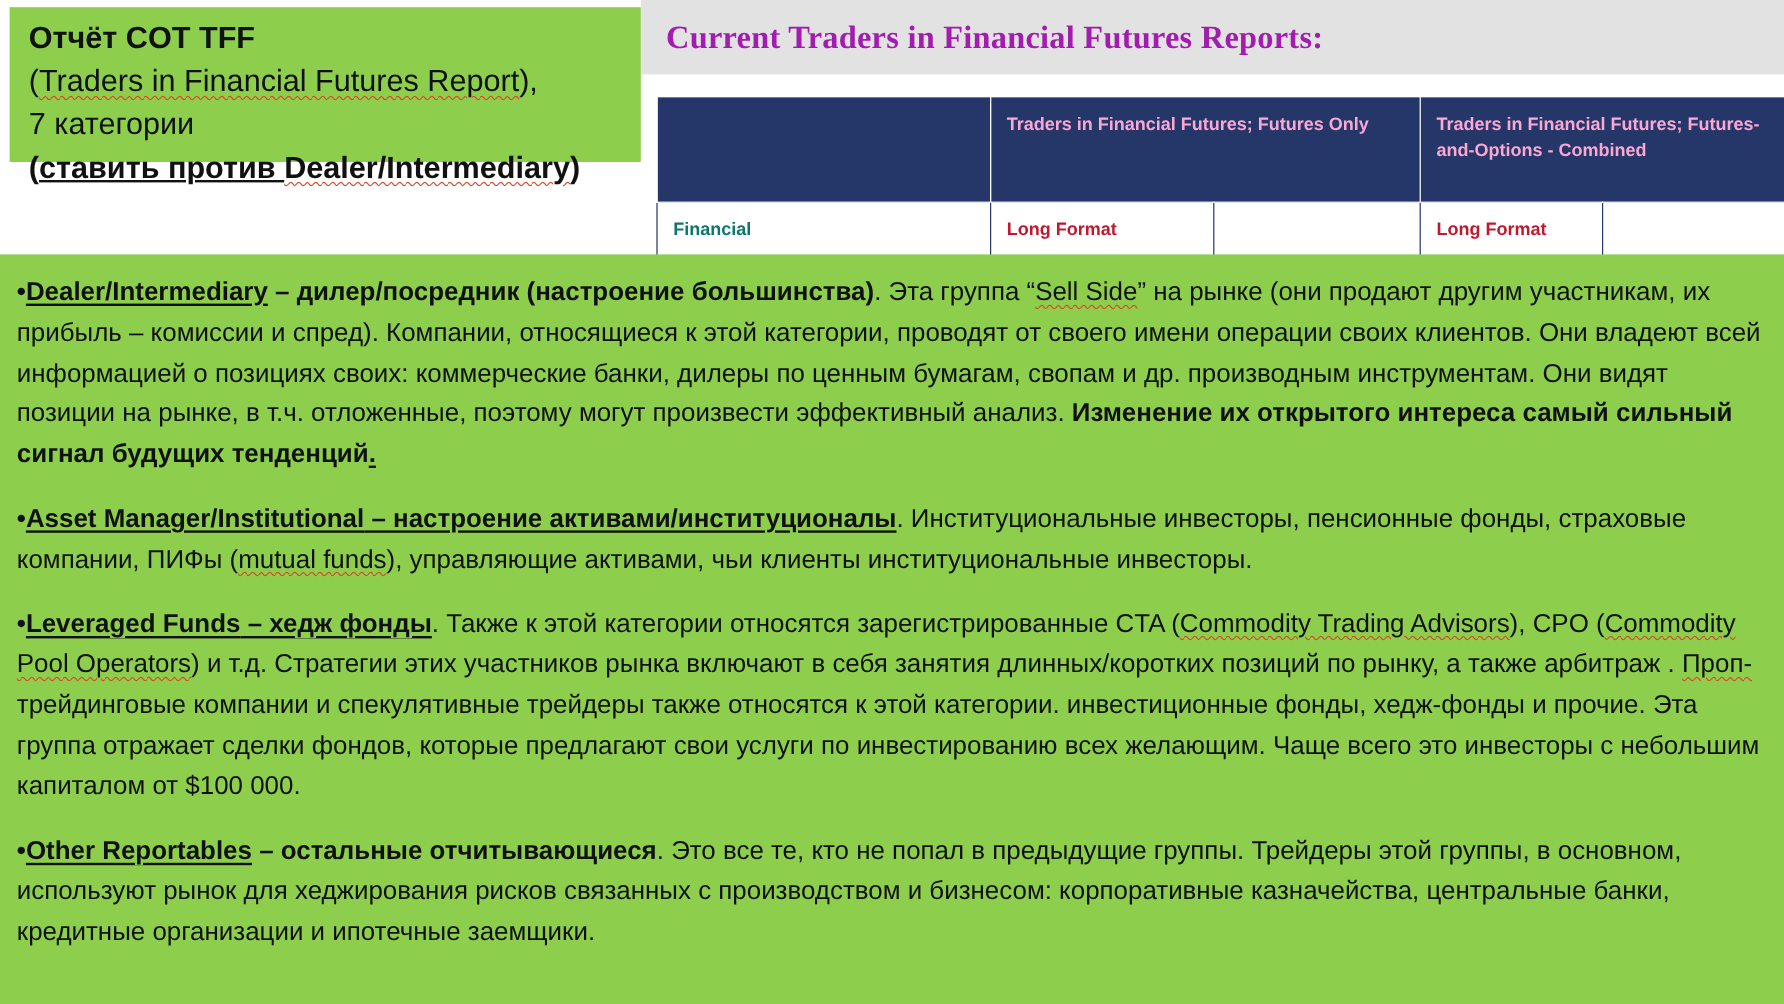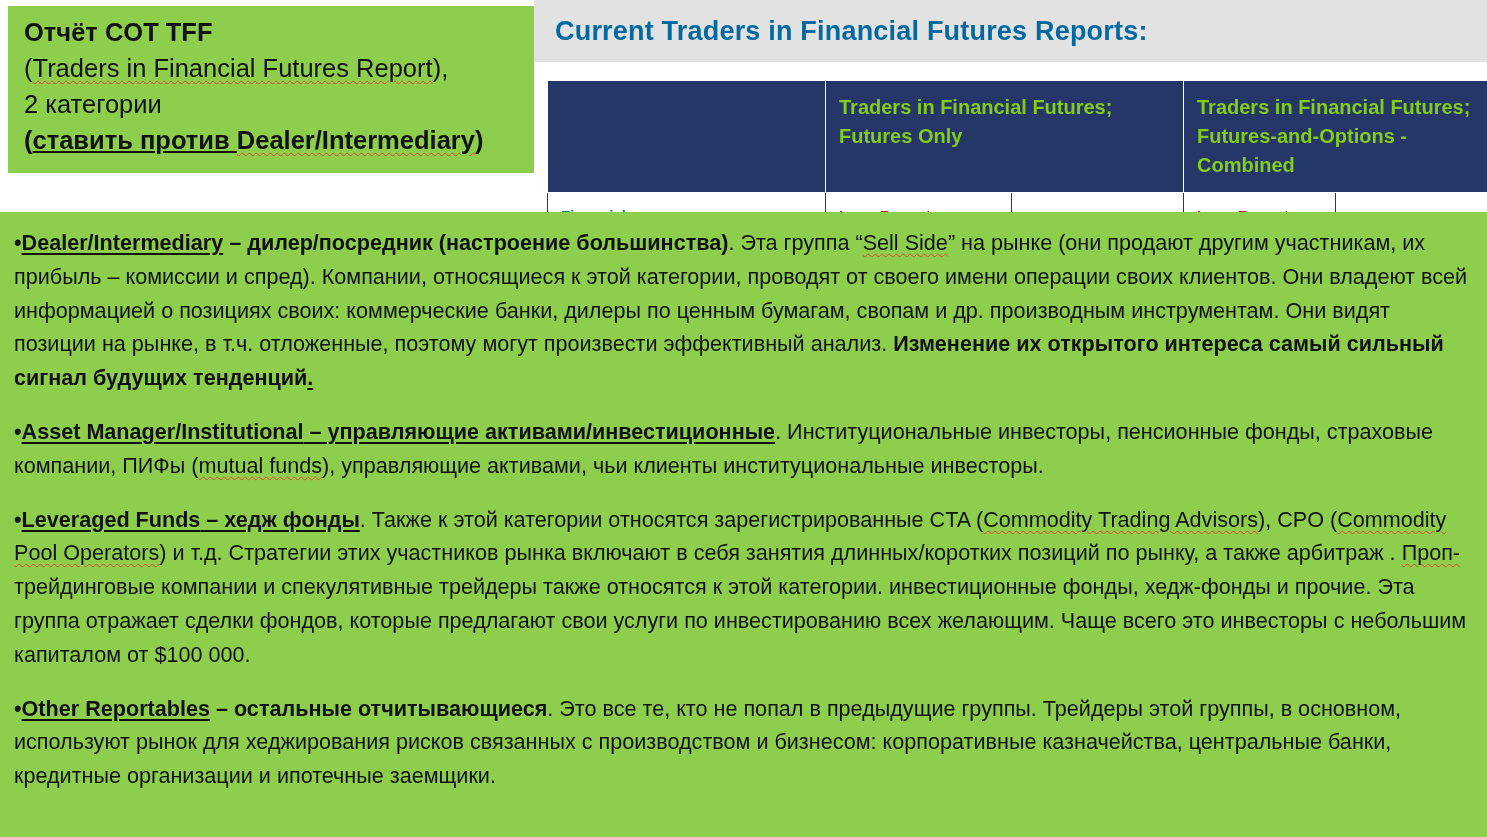--- a/index.html
+++ b/index.html
@@ -18,39 +18,39 @@
     width:953px; height:220px;
     background:#ffffff;
     overflow:hidden;
   }
   #cftc-heading-band{
     position:absolute;left:0;top:0;width:953px;height:62px;
     background:#e2e2e2;
   }
   #cftc-heading{
     position:absolute;left:21px;top:16px;
-    font-size:27px;font-weight:bold;color:#0369a1;
+    font-size:27px;font-weight:bold;color:#a21caf;
     letter-spacing:.2px;white-space:nowrap;
-    font-family:Liberation Sans, sans-serif;
+    font-family:Liberation Serif, serif;
   }
   #cftc-table{
     position:absolute;left:13px;top:80px;
     width:940px;
     border-collapse:collapse;
     table-layout:fixed;
   }
   #cftc-table td{
     border:1px solid #ffffff;
     vertical-align:top;
     padding:0;
   }
   .hdr-cell{
     background:#253668;
-    color:#84cc16;
-    font-size:20px;
+    color:#f9a8d4;
+    font-size:15px;
     font-weight:bold;
     line-height:1.45;
     padding:12px 13px 12px 13px !important;
     height:88px;
     box-sizing:border-box;
   }
   .hdr-blank{background:#253668;}
   .body-cell{
     background:#ffffff;
     height:52px;
@@ -63,21 +63,21 @@
     border-right:1px solid #253668 !important;
     border-bottom:1px solid #253668 !important;
     border-top:1px solid #253668 !important;
   }
   .body-cell.redtext{color:#c0192e;margin-top:31px;}
 
   
   #title-box{
     position:absolute;
     left:8px; top:6px;
-    width:526px; height:167px;
+    width:526px; height:129px;
     background:#8ece4d;
     padding:8px 0 0 16px;
     box-sizing:border-box;
     z-index:5;
   }
   #title-box .tline{
     color:#111111;
     font-size:25.5px;
     line-height:36px;
     white-space:nowrap;
@@ -144,27 +144,27 @@
         <td class="body-cell redtext">Long Format</td>
         <td class="body-cell"></td>
       </tr>
     </tbody>
   </table>
 </div>
 
 <div id="title-box">
   <div class="tline b">Отчёт COT TFF</div>
   <div class="tline"><span>(</span><span class="sq">Traders in Financial Futures Report</span><span>),</span></div>
-  <div class="tline">2 категории</div>
+  <div class="tline">7 категории</div>
   <div class="tline b"><span>(</span><span class="u">ставить против </span><span class="sq">Dealer/Intermediary</span><span>)</span></div>
 </div>
 
 <div id="body-box">
 
   <p class="para"><span class="bullet">•</span><span class="lead sq">Dealer/Intermediary</span><span class="lead-nounder"> – дилер/посредник (настроение большинства)</span><span>. Эта группа “</span><span class="sq">Sell Side</span><span>” на рынке (они продают другим участникам, их прибыль – комиссии и спред). Компании, относящиеся к этой категории, проводят от своего имени операции своих клиентов. Они владеют всей информацией о позициях своих: коммерческие банки, дилеры по ценным бумагам, свопам и др. производным инструментам. Они видят позиции на рынке, в т.ч. отложенные, поэтому могут произвести эффективный анализ. </span><span class="lead-nounder">Изменение их открытого интереса самый сильный сигнал будущих тенденций</span><span class="lead-nounder dot-end">.</span></p>
 
-  <p class="para"><span class="bullet">•</span><span class="lead sq">Asset Manager/Institutional</span><span class="lead"> – управляющие активами/инвестиционные</span><span>. Институциональные инвесторы, пенсионные фонды, страховые компании, ПИФы (</span><span class="sq">mutual funds</span><span>),  управляющие активами, чьи клиенты институциональные инвесторы.</span></p>
+  <p class="para"><span class="bullet">•</span><span class="lead sq">Asset Manager/Institutional</span><span class="lead"> – настроение активами/институционалы</span><span>. Институциональные инвесторы, пенсионные фонды, страховые компании, ПИФы (</span><span class="sq">mutual funds</span><span>),  управляющие активами, чьи клиенты институциональные инвесторы.</span></p>
 
   <p class="para"><span class="bullet">•</span><span class="lead sq">Leveraged Funds</span><span class="lead"> – хедж фонды</span><span>. Также к этой категории относятся зарегистрированные CTA (</span><span class="sq">Commodity Trading Advisors</span><span>), CPO (</span><span class="sq">Commodity Pool Operators</span><span>) и т.д. Стратегии этих участников рынка включают в себя занятия длинных/коротких позиций по рынку, а также арбитраж . </span><span class="sq">Проп-</span><span>трейдинговые компании и спекулятивные трейдеры также относятся к этой категории. инвестиционные фонды, хедж-фонды и прочие. Эта группа отражает сделки фондов, которые предлагают свои услуги по инвестированию всех желающим. Чаще всего это инвесторы с небольшим капиталом от $100 000.</span></p>
 
   <p class="para"><span class="bullet">•</span><span class="lead sq">Other Reportables</span><span class="lead-nounder"> – остальные отчитывающиеся</span><span>. Это все те, кто не попал в предыдущие группы. Трейдеры этой группы, в основном, используют рынок для хеджирования рисков связанных с производством и бизнесом: корпоративные казначейства, центральные банки, кредитные организации и ипотечные заемщики.</span></p>
 
 </div>
 
 </body></html>

